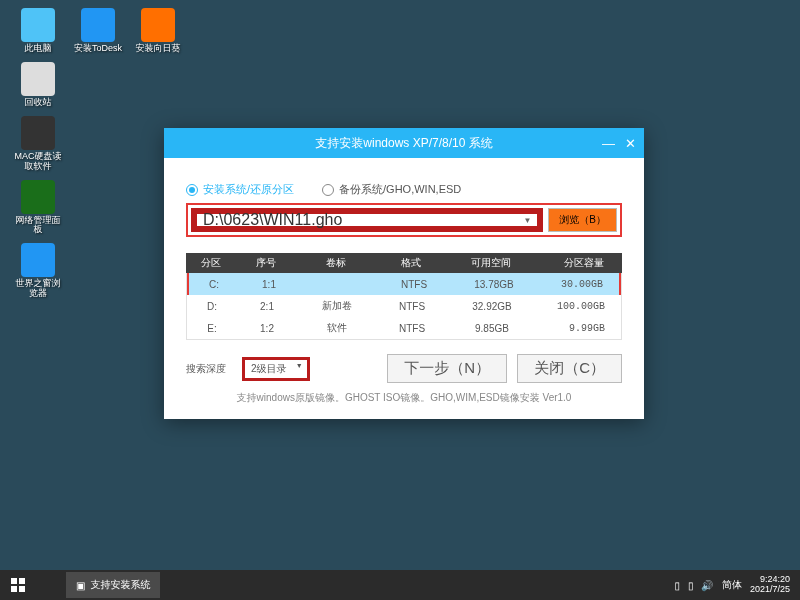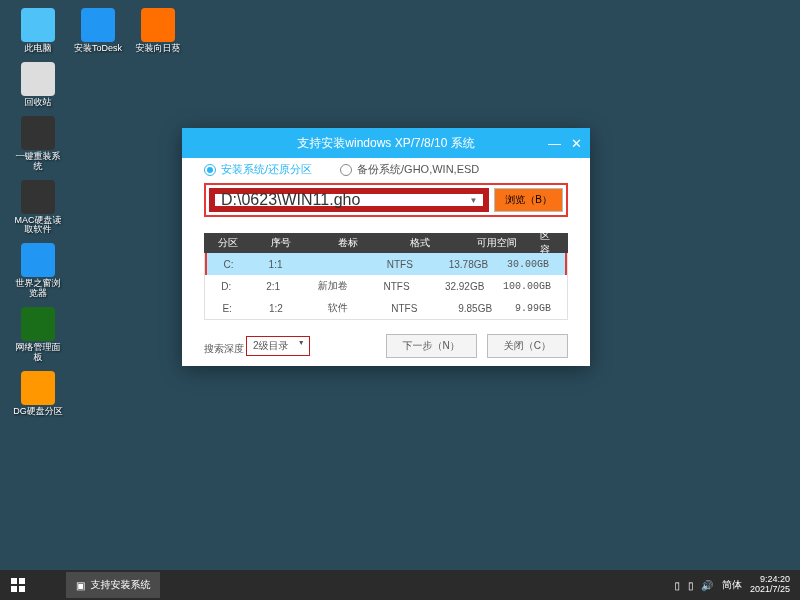--- a/index.html
+++ b/index.html
@@ -4,26 +4,26 @@
   <style>
     * { margin: 0; padding: 0; box-sizing: border-box; font-family: "Microsoft YaHei", sans-serif; }
     body { width: 800px; height: 600px; background: #2a4a5a; position: relative; overflow: hidden; }
     
     .desktop-icons { position: absolute; top: 8px; left: 12px; display: flex; flex-direction: column; gap: 8px; }
     .icon-column2 { position: absolute; top: 8px; left: 72px; display: flex; flex-direction: row; gap: 8px; }
     .desktop-icon { width: 52px; display: flex; flex-direction: column; align-items: center; gap: 2px; cursor: pointer; }
     .desktop-icon .icon-img { width: 34px; height: 34px; display: flex; align-items: center; justify-content: center; border-radius: 4px; }
     .desktop-icon .label { color: #fff; font-size: 9px; text-align: center; text-shadow: 1px 1px 2px rgba(0,0,0,0.8); line-height: 1.1; }
     
-    .app-window { position: absolute; left: 182px; top: 128px; width: 408px; background: #fff; box-shadow: 0 4px 20px rgba(0,0,0,0.4); }
+    .app-window { position: absolute; left: 164px; top: 128px; width: 480px; background: #fff; box-shadow: 0 4px 20px rgba(0,0,0,0.4); }
     .titlebar { background: #29b6f6; color: #fff; height: 30px; display: flex; align-items: center; justify-content: center; position: relative; font-size: 12px; }
     .titlebar-controls { position: absolute; right: 8px; display: flex; gap: 10px; font-size: 13px; }
     .titlebar-controls span { cursor: pointer; }
     
-    .content { padding: 4px 22px 8px; }
+    .content { padding: 24px 22px 8px; }
     .radio-row { display: flex; gap: 28px; align-items: center; font-size: 11px; color: #555; padding-bottom: 6px; }
     .radio-opt { display: flex; align-items: center; gap: 5px; cursor: pointer; }
     .radio-circle { width: 12px; height: 12px; border: 1.5px solid #29b6f6; border-radius: 50%; display: flex; align-items: center; justify-content: center; }
     .radio-circle.checked::after { content: ""; width: 6px; height: 6px; background: #29b6f6; border-radius: 50%; }
     .radio-opt.alt .radio-circle { border-color: #888; }
     .radio-opt.checked-label { color: #29b6f6; }
     
     .section-label { font-size: 10px; color: #555; margin: 4px 0 4px 2px; }
     
     .path-wrap { border: 2px solid #e53935; padding: 3px; }
@@ -37,25 +37,25 @@
     .th { text-align: center; }
     .c1 { width: 50px; } .c2 { width: 60px; } .c3 { width: 80px; } .c4 { width: 70px; } .c5 { width: 90px; } .c6 { flex: 1; text-align: right; padding-right: 18px; font-family: Liberation Mono, monospace; }
     
     .tbody { border: 1px solid #e0e0e0; border-top: none; font-size: 10px; }
     .trow { display: flex; height: 22px; align-items: center; color: #555; }
     .trow.selected-wrap { border: 2px solid #e53935; }
     .trow.selected { background: #b3e5fc; }
     .trow .c6 { padding-right: 16px; }
     
     .footer-row { display: flex; align-items: center; justify-content: space-between; margin-top: 14px; font-size: 10px; color: #555; }
-    .search-depth { display: flex; align-items: flex-end; gap: 2px; }
-    .depth-select { border: 1px solid #b91c1c; padding: 2px 20px 2px 6px; position: relative; font-size: 10px; }
+    .search-depth { display: flex; align-items: center; gap: 16px; }
+    .depth-select { border: 3px solid #b91c1c; padding: 2px 20px 2px 6px; position: relative; font-size: 10px; }
     .depth-select::after { content: "▼"; position: absolute; right: 4px; font-size: 7px; }
     .footer-btns { display: flex; gap: 10px; }
-    .footer-btn { border: 1px solid #bbb; background: #f4f4f4; padding: 4px 16px; font-size: 10px; cursor: pointer; }
+    .footer-btn { border: 1px solid #bbb; background: #f4f4f4; padding: 4px 16px; font-size: 15px; cursor: pointer; }
     
     .bottom-text { text-align: center; font-size: 10px; color: #888; padding: 8px 0 6px; }
     
     .taskbar { position: absolute; bottom: 0; left: 0; right: 0; height: 30px; background: #2b2b2b; display: flex; align-items: center; color: #fff; font-size: 10px; }
     .start-btn { width: 36px; height: 30px; display: flex; align-items: center; justify-content: center; cursor: pointer; }
     .task-item { background: #4a4a4a; height: 26px; display: flex; align-items: center; padding: 0 10px; gap: 5px; margin-left: 30px; cursor: pointer; }
     .tray { margin-left: auto; display: flex; align-items: center; gap: 8px; padding-right: 10px; }
     .clock { text-align: right; line-height: 1.1; font-size: 9px; }
   </style>
 </head>
@@ -65,37 +65,29 @@
     <div class="desktop-icon">
       <div class="icon-img" style="background:#4fc3f7"></div>
       <div class="label">此电脑</div>
     </div>
     <div class="desktop-icon">
       <div class="icon-img" style="background:#ddd"></div>
       <div class="label">回收站</div>
     </div>
     <div class="desktop-icon">
       <div class="icon-img" style="background:#333"></div>
-      <div class="label">一键重装系统</div>
-    </div>
-    <div class="desktop-icon">
-      <div class="icon-img" style="background:#333"></div>
       <div class="label">MAC硬盘读取软件</div>
+    </div>
+    <div class="desktop-icon">
+      <div class="icon-img" style="background:#1a6e1a"></div>
+      <div class="label">网络管理面板</div>
     </div>
     <div class="desktop-icon">
       <div class="icon-img" style="background:#2196f3"></div>
       <div class="label">世界之窗浏览器</div>
-    </div>
-    <div class="desktop-icon">
-      <div class="icon-img" style="background:#1a6e1a"></div>
-      <div class="label">网络管理面板</div>
-    </div>
-    <div class="desktop-icon">
-      <div class="icon-img" style="background:#ff9800"></div>
-      <div class="label">DG硬盘分区</div>
     </div>
   </div>
 <div class="icon-column2" id="col2">
     <div class="desktop-icon">
       <div class="icon-img" style="background:#2196f3"></div>
       <div class="label">安装ToDesk</div>
     </div>
     <div class="desktop-icon">
       <div class="icon-img" style="background:#ff6f00"></div>
       <div class="label">安装向日葵</div>
@@ -174,20 +166,21 @@
         <span>搜索深度</span>
         <div class="depth-select">
           <span>2级目录</span>
         </div>
       </div>
       <div class="footer-btns">
         <div class="footer-btn">下一步（N）</div>
         <div class="footer-btn">关闭（C）</div>
       </div>
     </div>
+    <div class="bottom-text">支持windows原版镜像。GHOST ISO镜像。GHO,WIM,ESD镜像安装 Ver1.0</div>
   </div>
 </div>
 
 <div class="taskbar">
   <div class="start-btn">
     <svg width="14" height="14" viewBox="0 0 14 14">
         <rect x="0" y="0" width="6" height="6" fill="#fff"></rect>
         <rect x="8" y="0" width="6" height="6" fill="#fff"></rect>
         <rect x="0" y="8" width="6" height="6" fill="#fff"></rect>
         <rect x="8" y="8" width="6" height="6" fill="#fff"></rect>

